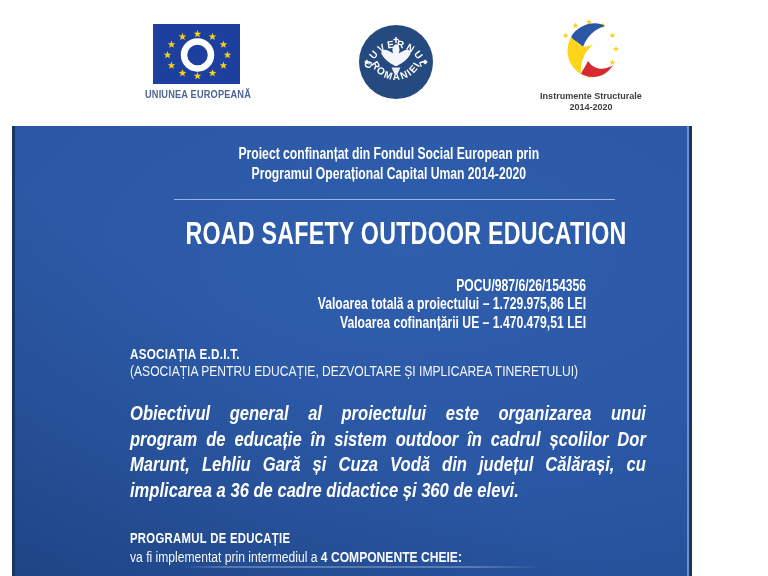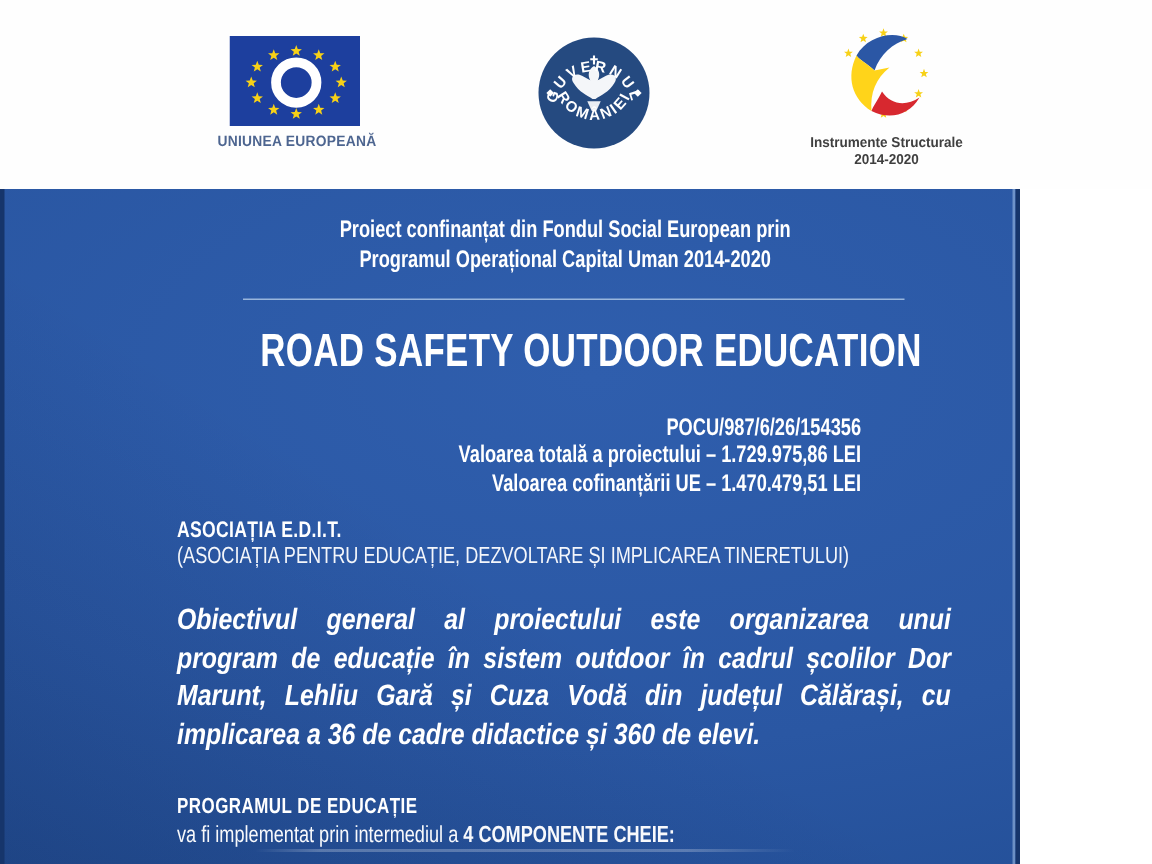--- a/index.html
+++ b/index.html
@@ -18,21 +18,21 @@
   }
   .is-label{
     position:absolute;left:518px;width:146px;text-align:center;
     font-size:9.5px;font-weight:bold;color:#3f3f3f;
     transform:scaleX(.95);transform-origin:center top;white-space:nowrap;
   }
   .is-label.l1{top:90px;}
   .is-label.l2{top:101px;}
   
   .panel{
-    position:absolute;left:0;top:126px;width:680px;height:450px;color:#fff;
+    position:absolute;left:12px;top:126px;width:680px;height:450px;color:#fff;
     background:
       linear-gradient(to top right, rgba(8,22,55,.20), rgba(8,22,55,0) 45%),
       radial-gradient(140% 105% at 58% 28%, #2f5ead 0%, #2a57a3 52%, #234f97 84%, #1d4787 100%);
   }
   .edge-left{position:absolute;left:0;top:0;width:3px;height:450px;background:#16356b;}
   .edge-right-dark{position:absolute;right:0;top:0;width:3px;height:450px;background:#16356b;}
   .edge-right-light{position:absolute;right:3.5px;top:0;width:1.5px;height:450px;background:rgba(165,195,232,.55);}
   .bottom-hint{
     position:absolute;left:170px;top:440px;width:360px;height:2px;
     background:linear-gradient(to right, rgba(255,255,255,0), rgba(255,255,255,.25) 12%, rgba(255,255,255,.25) 80%, rgba(255,255,255,0));

